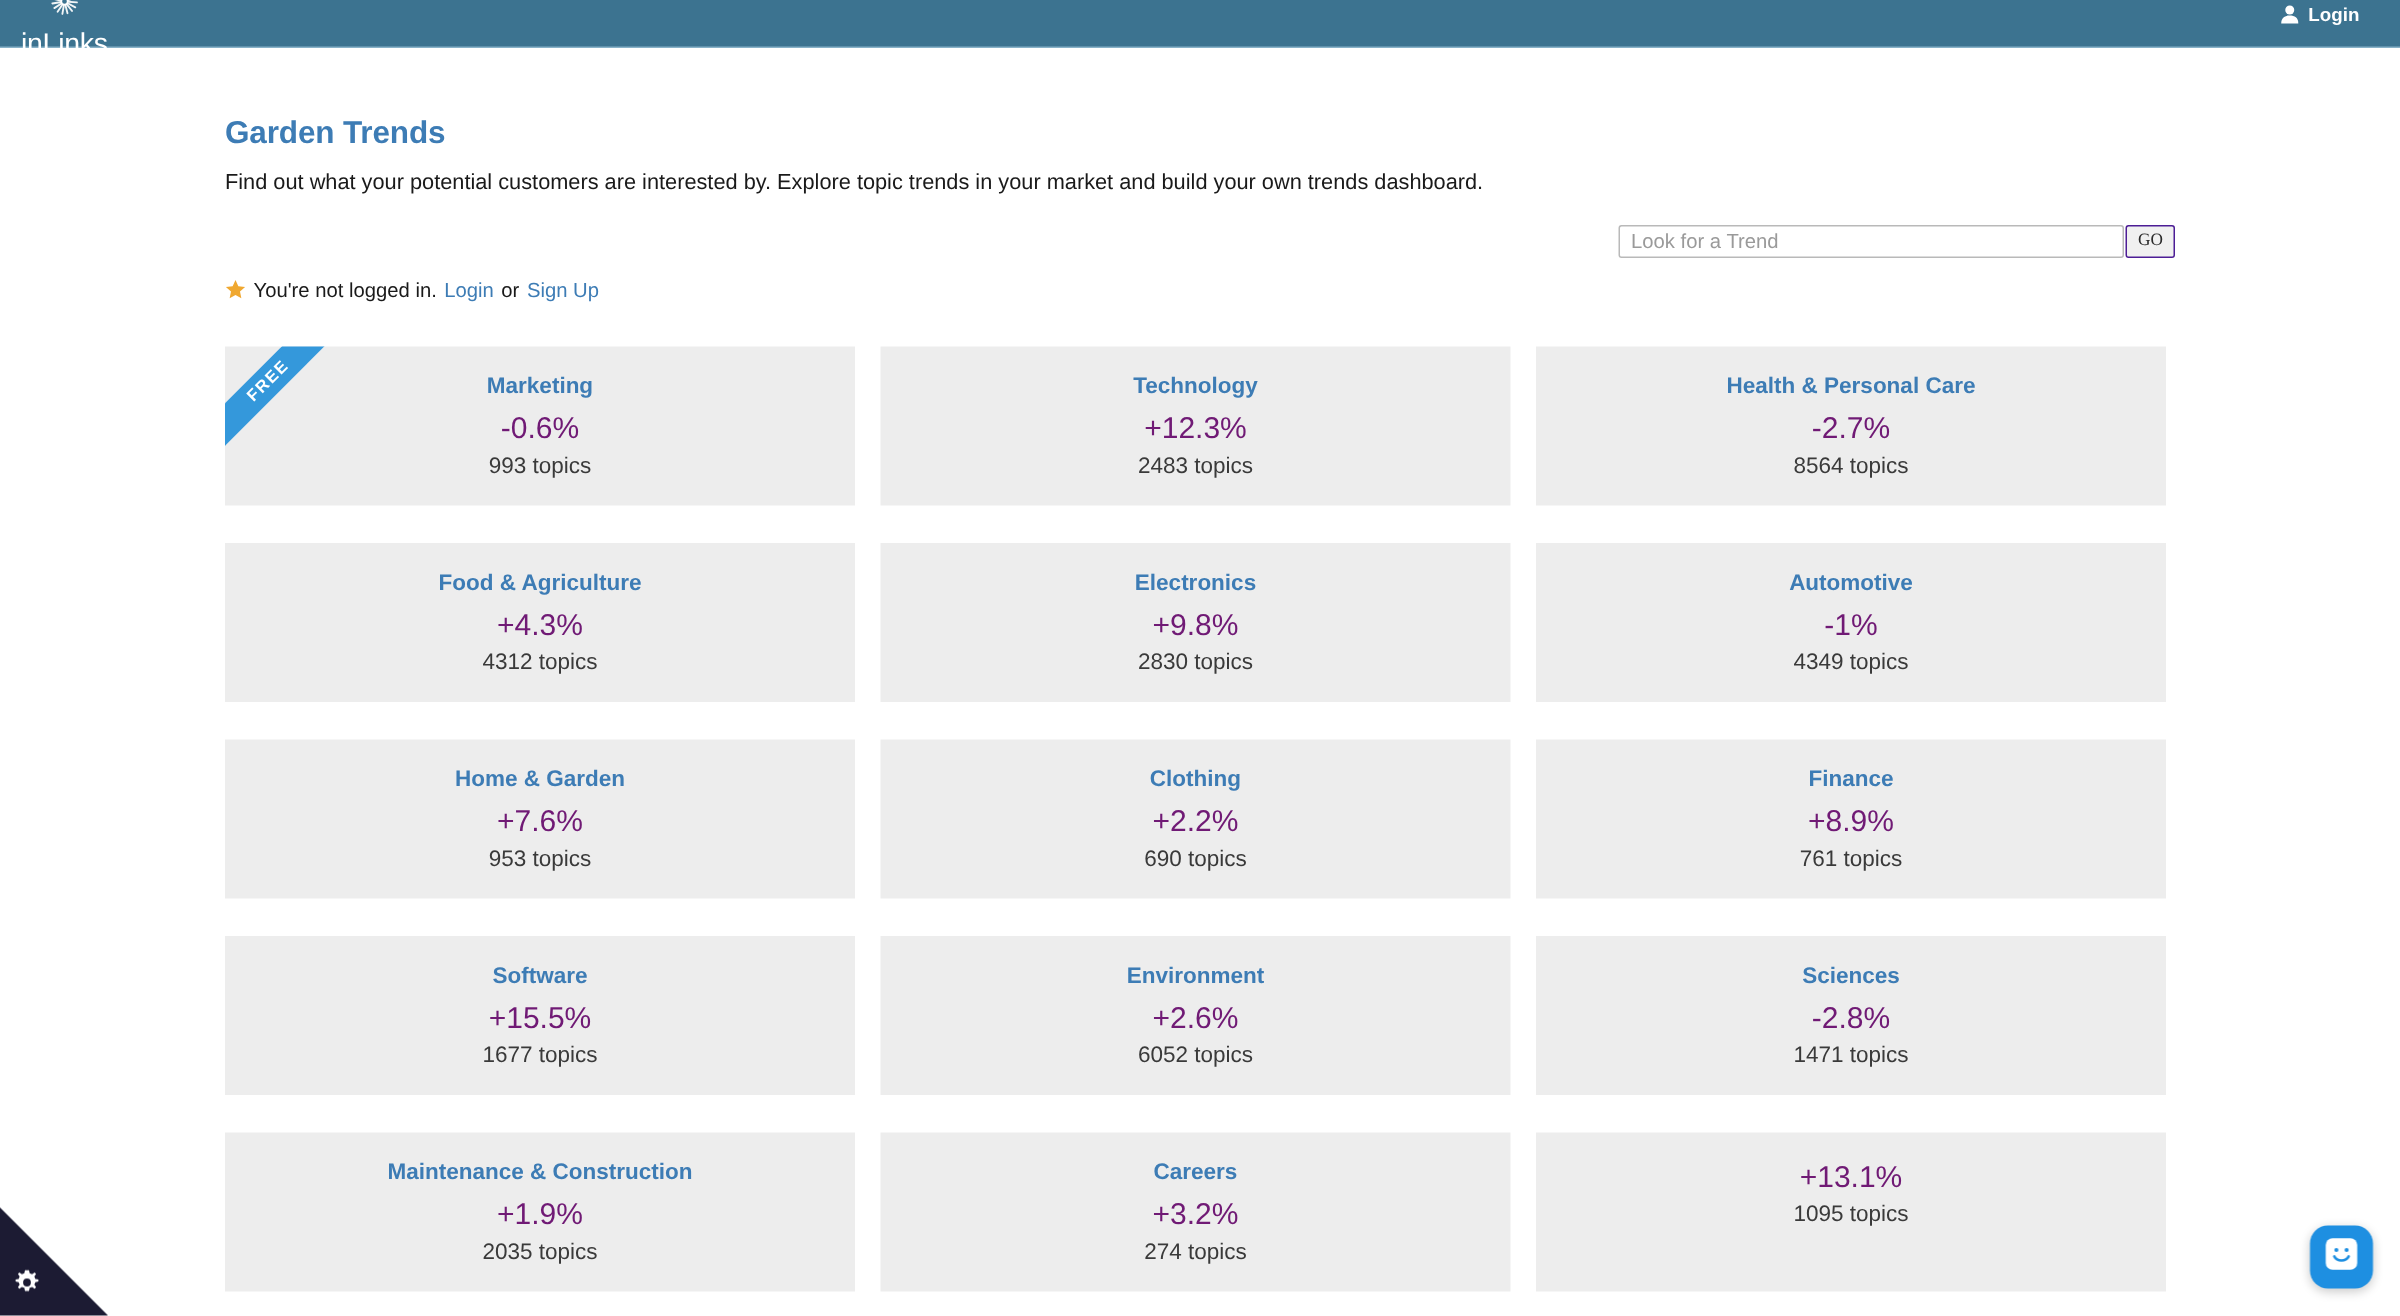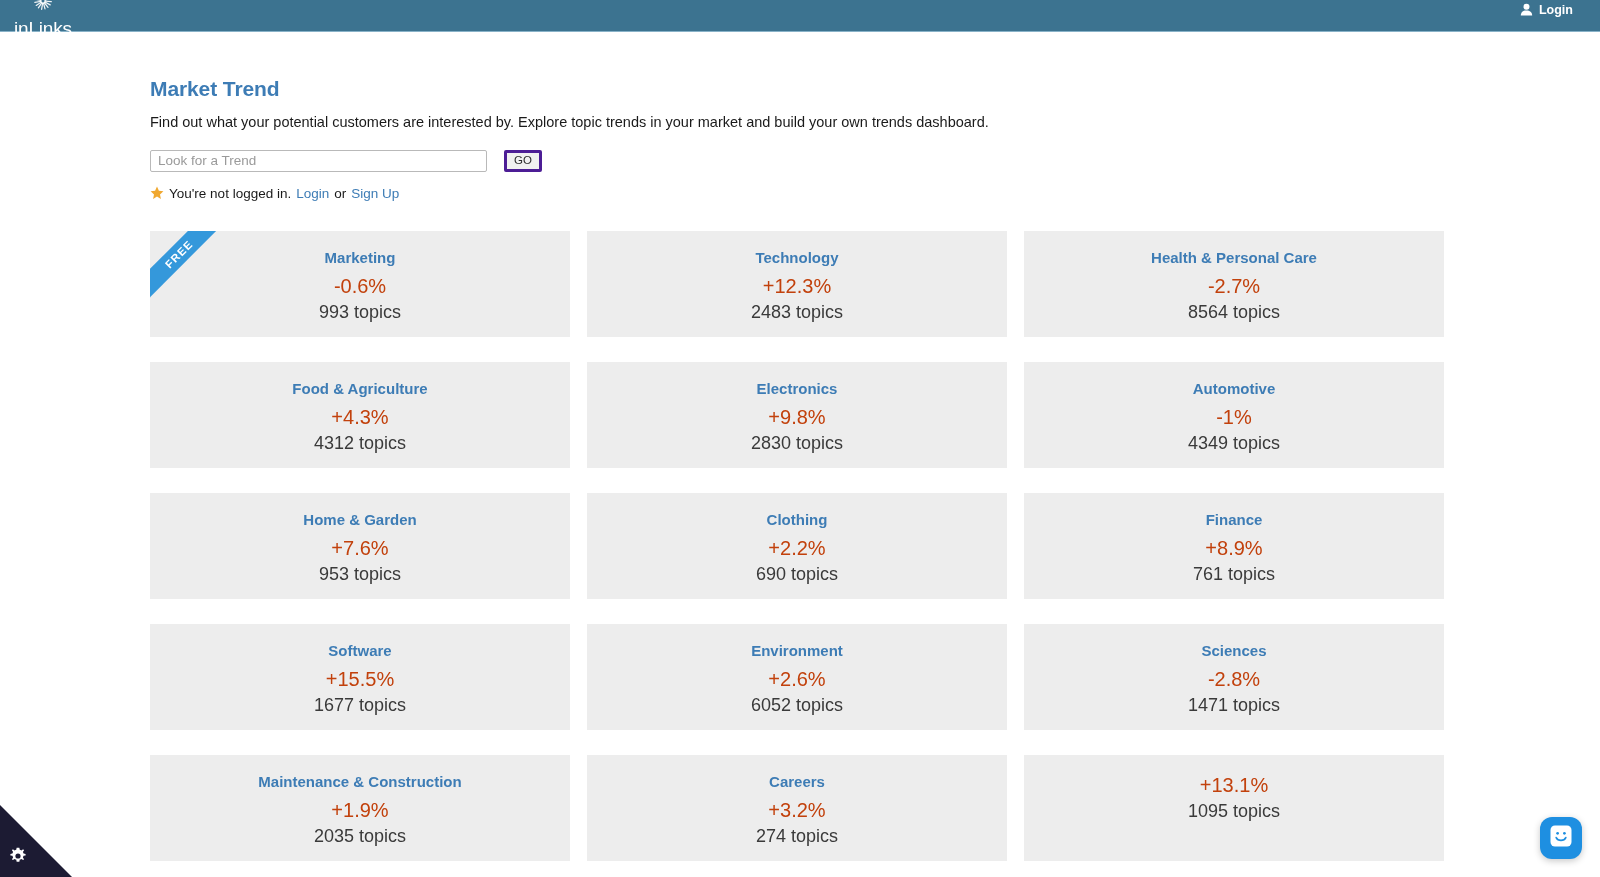--- a/index.html
+++ b/index.html
@@ -89,44 +89,45 @@
   .page-desc {
     color: #1a1a1a;
     font-size: 14.5px;
     margin: 0 0 18px 0;
     line-height: 1.3;
   }
 
   .search-row {
     display: flex;
     align-items: stretch;
-    gap: 17px;
+    gap: 1px;
     margin-bottom: 14px;
+    justify-content: flex-end;
   }
   .search-input {
     width: 337px;
     height: 22px;
     padding: 2px 7px;
     font-size: 13.5px;
     font-family: "Liberation Sans", sans-serif;
     color: #333;
     border: 1px solid #b9b9b9;
     border-radius: 2px;
     background: #fff;
     outline: none;
   }
   .search-input::placeholder { color: #9a9a9a; }
   .go-btn {
     height: 22px;
     padding: 0 7px;
     font-size: 11.5px;
-    font-family: Liberation Sans, sans-serif;
+    font-family: Liberation Serif, serif;
     color: #2b2b2b;
     background: #f0f0f0;
-    border: 3px solid #4c1d95;
+    border: 1px solid #4c1d95;
     border-radius: 2px;
     cursor: pointer;
     line-height: 1;
   }
 
   .login-note {
     display: flex;
     align-items: flex-start;
     gap: 5px;
     font-size: 13.5px;
@@ -153,29 +154,29 @@
     cursor: pointer;
   }
   .card-title {
     color: #3d7cb5;
     font-size: 15px;
     font-weight: bold;
     margin-bottom: 9px;
     line-height: 1.1;
   }
   .card-change {
-    color: #c2410c;
+    color: #701a75;
     font-size: 20px;
     margin-bottom: 6px;
     line-height: 1.1;
     font-weight: 400;
   }
   .card-topics {
     color: #3a3a3a;
-    font-size: 18px;
+    font-size: 15px;
     line-height: 1.1;
   }
 
   .ribbon {
     position: absolute;
     left: -46px;
     top: 13px;
     width: 150px;
     transform: rotate(-45deg);
     background: #3498db;
@@ -277,21 +278,21 @@
       <span>Login</span>
     </a>
 
     <button class="signup-btn">Sign Up</button>
   </div>
 </div>
 
 <div class="page">
   <div class="container">
 
-    <h1 class="page-title">Market Trend</h1>
+    <h1 class="page-title">Garden Trends</h1>
     <p class="page-desc">Find out what your potential customers are interested by. Explore topic trends in your market and build your own trends dashboard.</p>
 
     <div class="search-row">
       <input class="search-input" type="text" placeholder="Look for a Trend" style="">
       <button class="go-btn">GO</button>
     </div>
 
     <div class="login-note">
       <span class="star-icon">
         <svg width="14" height="14" viewBox="0 0 14 14">

